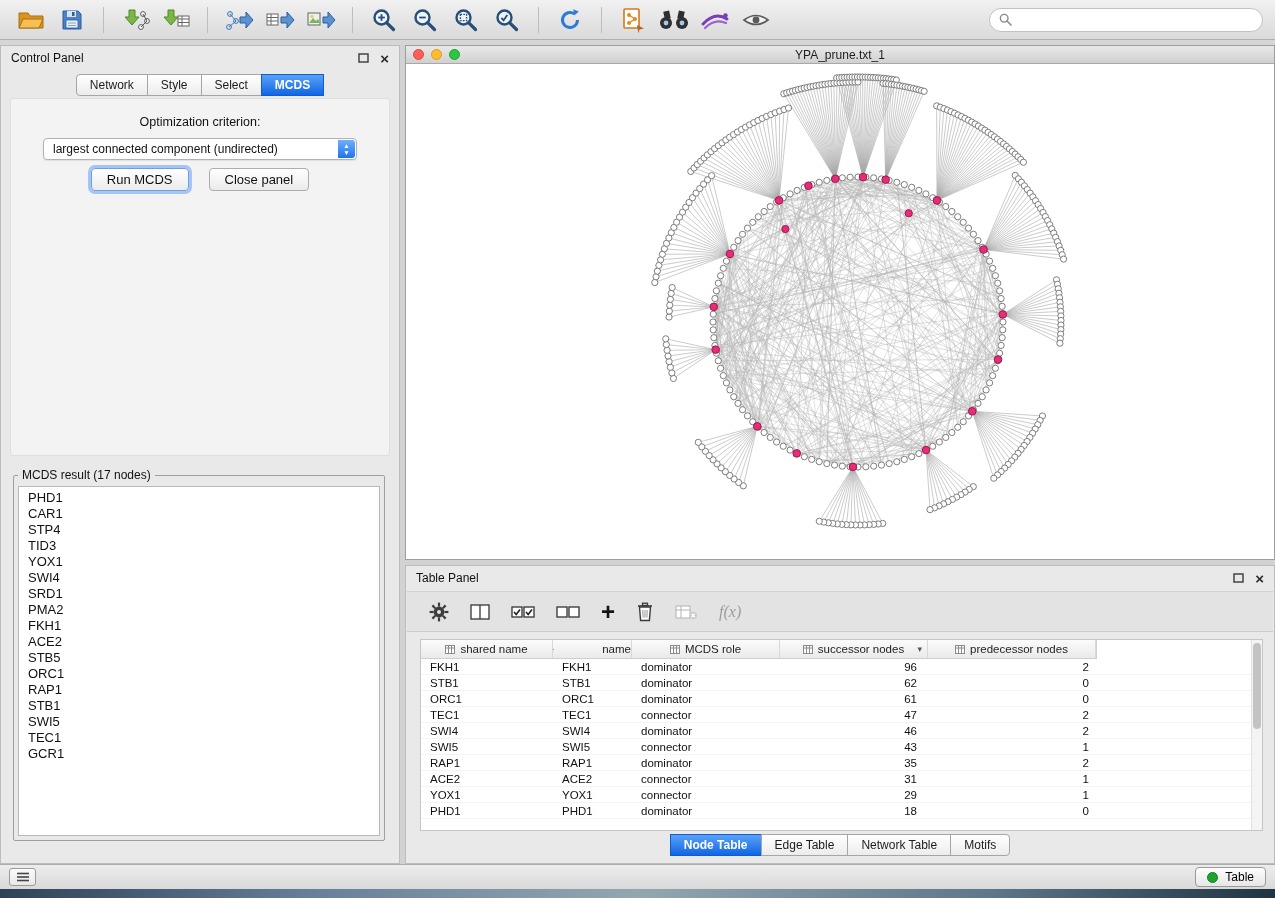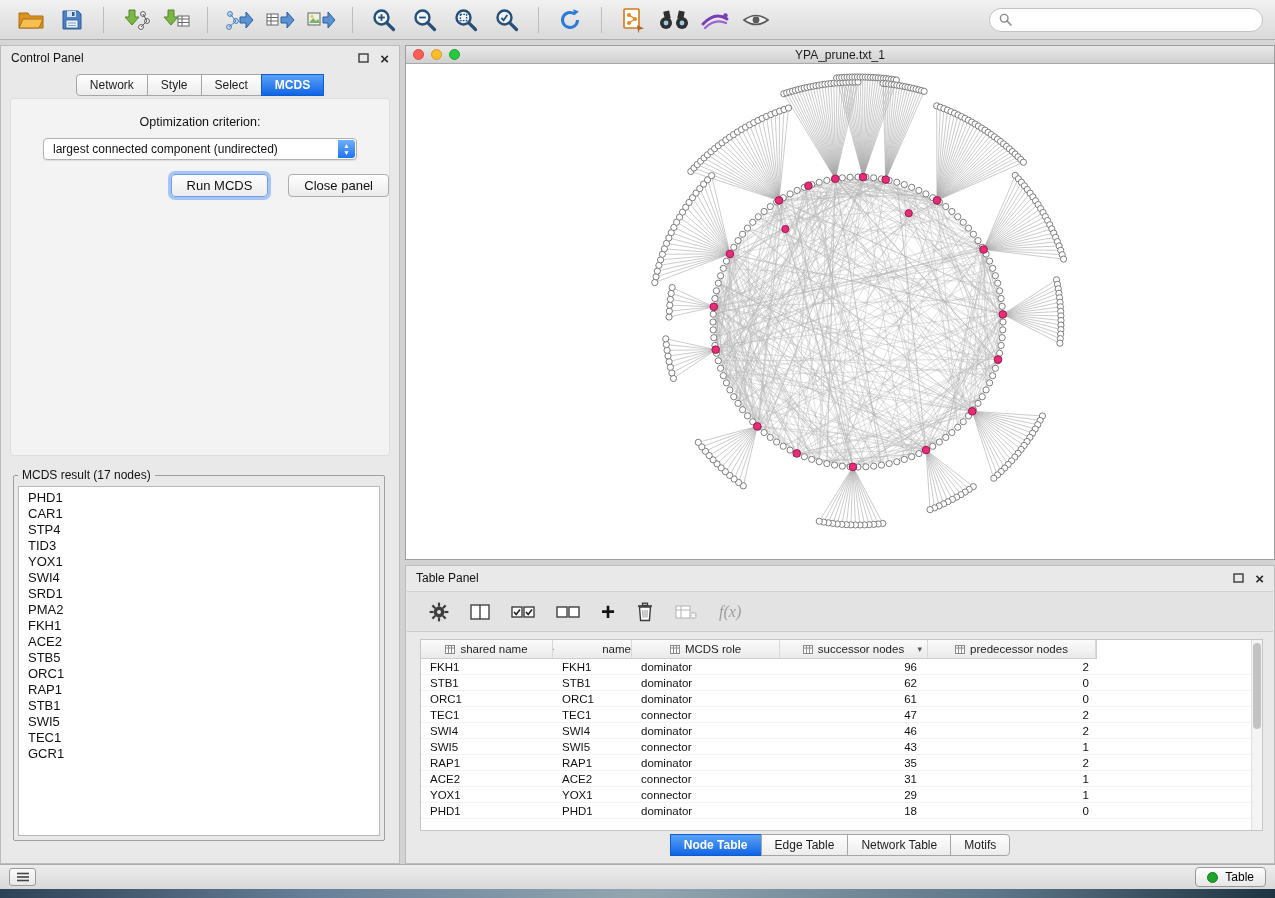--- a/index.html
+++ b/index.html
@@ -38,21 +38,21 @@
   .cp-pane { position:absolute; left:9px; right:9px; top:52px; height:358px;
              background:#f3f3f3; border:1px solid #dedede; border-radius:3px; }
   .opt-label { margin-top:16px; text-align:center; font-size:12.5px; }
   .select { margin:9px auto 0; width:314px; height:22px; background:#fff; border:1px solid #b2b2b2;
             border-radius:4px; display:flex; align-items:center; font-size:12px; padding-left:9px;
             position:relative; box-shadow:0 1px 1px rgba(0,0,0,.08); }
   .select .stepper { position:absolute; right:1px; top:1px; bottom:1px; width:17px;
             background:linear-gradient(#6fb0fc,#1f73ee); border-radius:0 3px 3px 0; color:#fff;
             font-size:6.5px; display:flex; flex-direction:column; align-items:center;
             justify-content:center; line-height:1.15; }
-  .btn-row { margin-top:14px; display:flex; justify-content:flex-end; gap:20px; }
+  .btn-row { margin-top:8px; display:flex; justify-content:center; gap:20px; }
   .aqua-btn { font-size:13px; padding:3px 15px; background:linear-gradient(#ffffff,#ebebeb);
               border:1px solid #adadad; border-radius:4px; color:#111;
               font-family:"Liberation Sans", sans-serif; }
   .aqua-btn.focused { box-shadow:0 0 0 3px rgba(115,165,245,.6); border-color:#6d9ee8; }
 
   .result-box { position:absolute; left:12px; right:14px; top:422px; height:373px;
                 border:1px solid #9f9f9f; border-radius:2px; padding:4px; background:#e9e9e9; }
   .result-box legend { font-size:12px; padding:0 4px; background:#e9e9e9; }
   .result-list { background:#fff; border:1px solid #b9b9b9; width:100%; height:100%;
                  overflow:hidden; padding-top:3px; }

